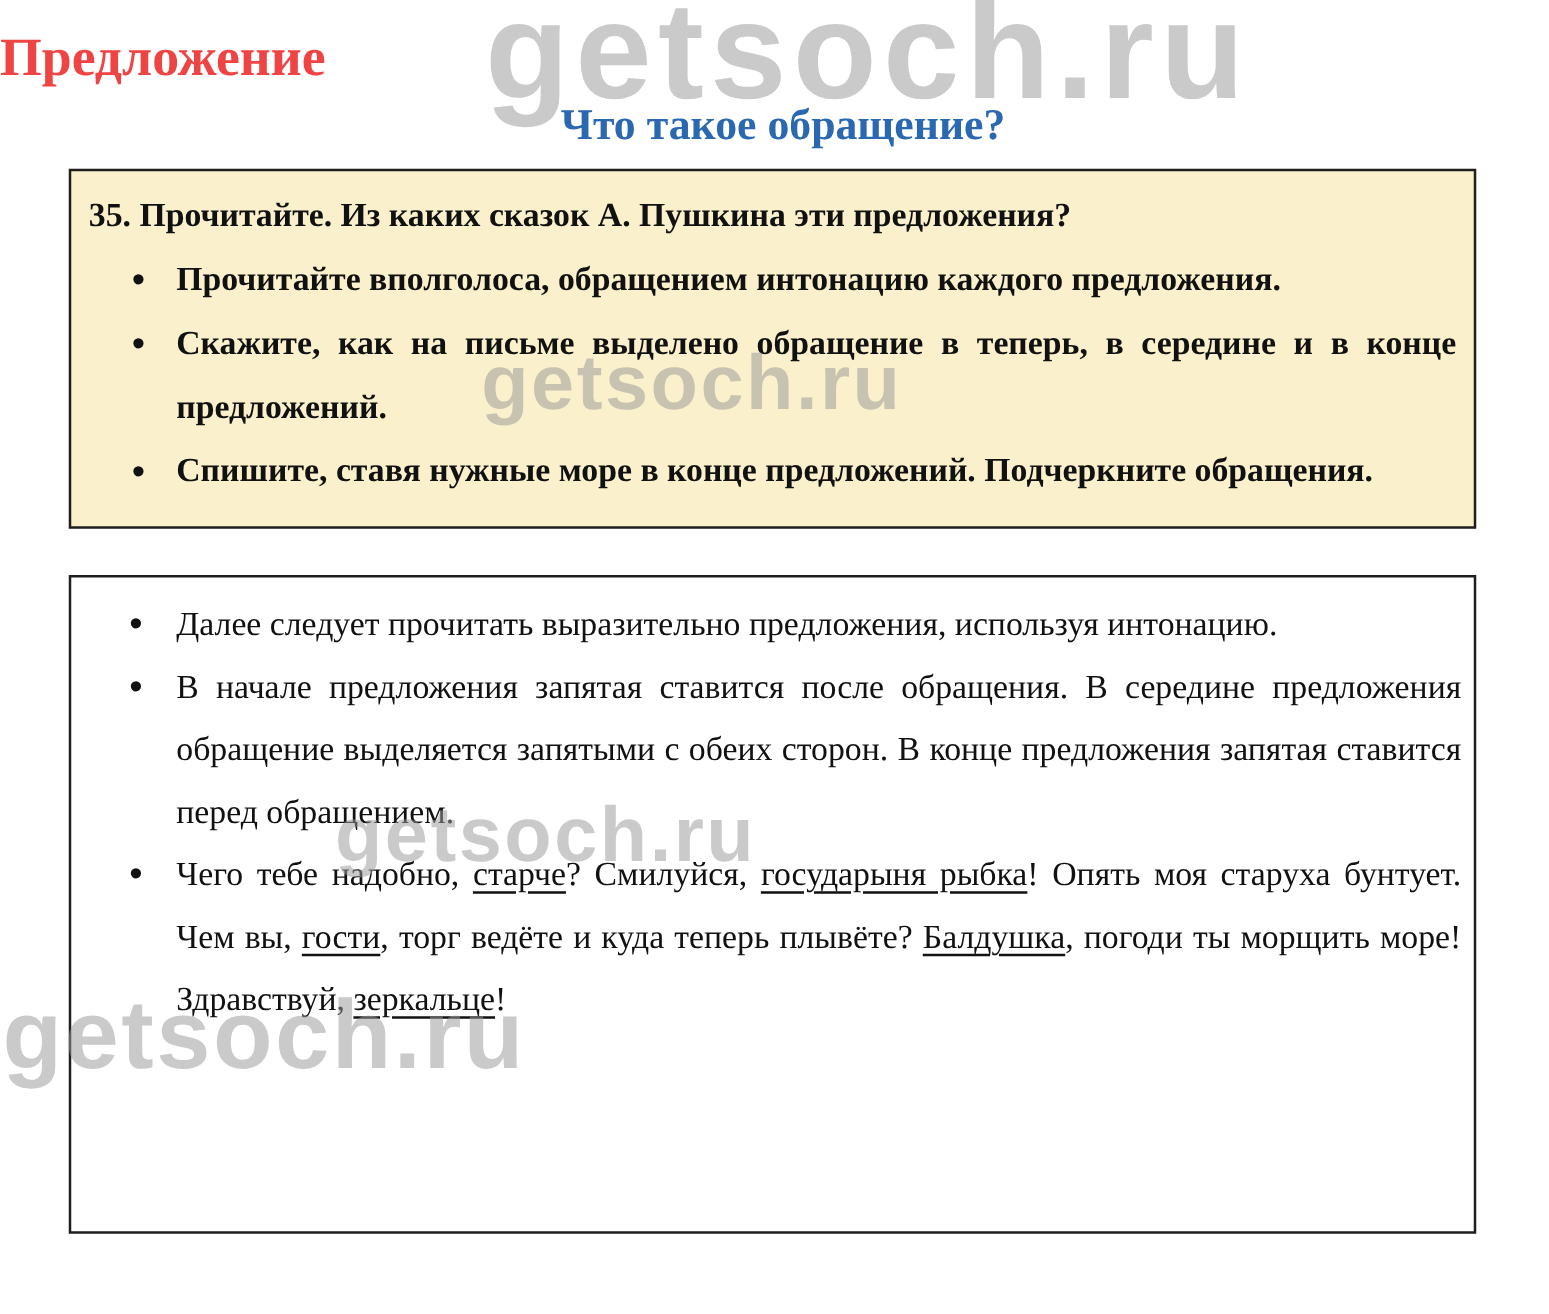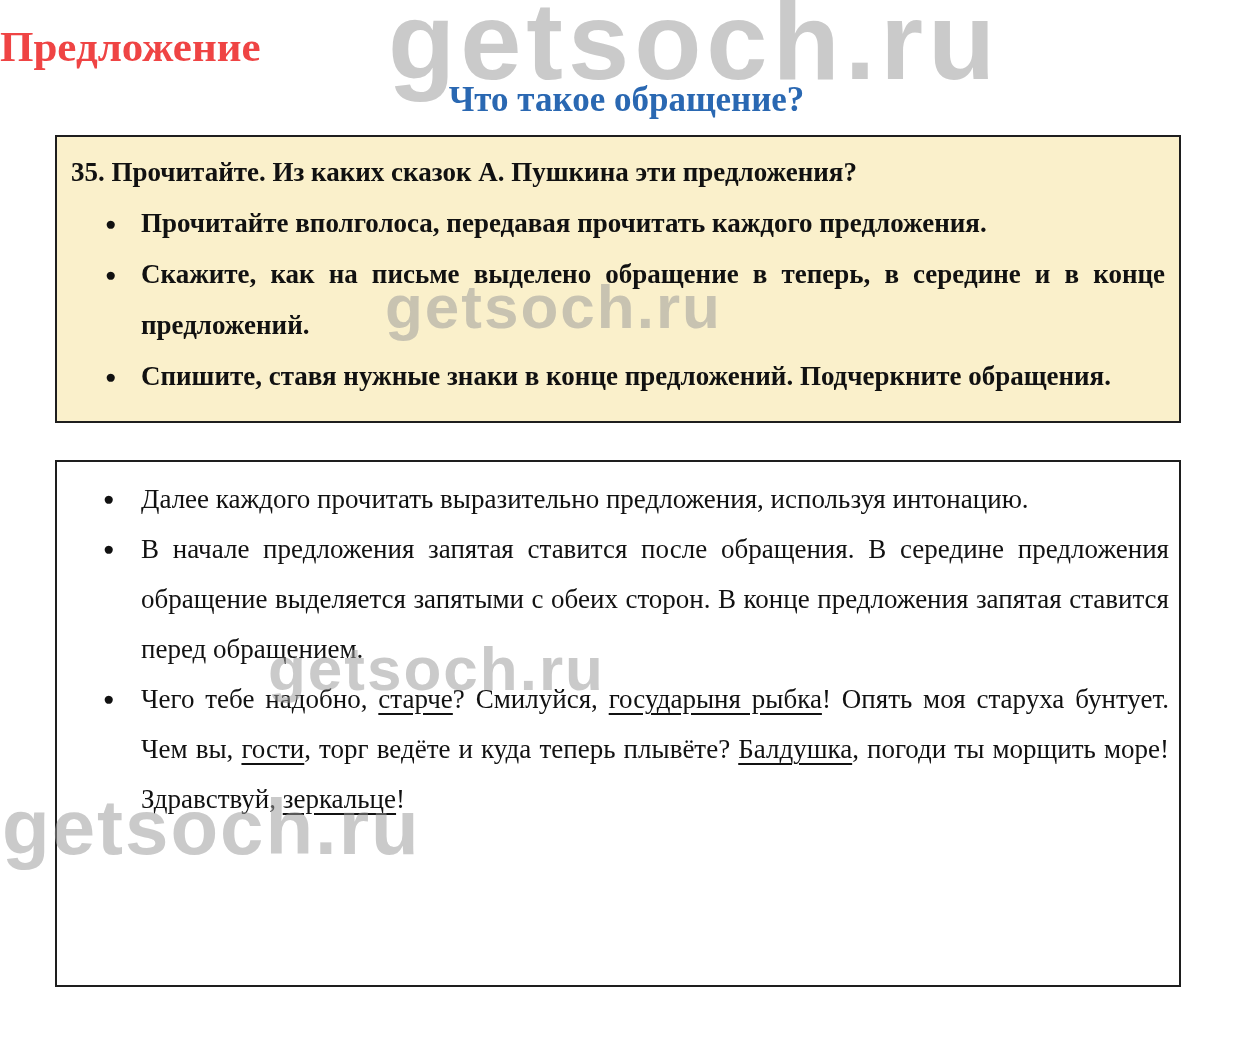--- a/index.html
+++ b/index.html
@@ -98,36 +98,36 @@
 <div class="wm wm-answer">getsoch.ru</div>
 <div class="wm wm-bottom">getsoch.ru</div>
 
 <div class="page-title">Предложение</div>
 <div class="page-subtitle">Что такое обращение?</div>
 
 <div class="box task-box">
   <div class="content para">35. Прочитайте. Из каких сказок А. Пушкина эти предложения?</div>
   <div class="content bullet-row">
     <span class="bullet-dot">●</span>
-    <span class="bullet-text">Прочитайте вполголоса, передавая прочитать каждого предложения.</span>
+    <span class="bullet-text">Прочитайте вполголоса, обращением интонацию каждого предложения.</span>
   </div>
   <div class="content bullet-row">
     <span class="bullet-dot">●</span>
     <span class="bullet-text">Скажите, как на письме выделено обращение в теперь, в середине и в конце предложений.</span>
   </div>
   <div class="content bullet-row">
     <span class="bullet-dot">●</span>
-    <span class="bullet-text">Спишите, ставя нужные знаки в конце предложений. Подчеркните обращения.</span>
+    <span class="bullet-text">Спишите, ставя нужные море в конце предложений. Подчеркните обращения.</span>
   </div>
 </div>
 
 <div class="box answer-box">
   <div class="content bullet-row">
     <span class="bullet-dot">●</span>
-    <span class="bullet-text"><span>Далее каждого прочитать выразительно предложения, используя интонацию.</span></span>
+    <span class="bullet-text"><span>Далее следует прочитать выразительно предложения, используя интонацию.</span></span>
   </div>
   <div class="content bullet-row">
     <span class="bullet-dot">●</span>
     <span class="bullet-text"><span>В начале предложения запятая ставится после обращения. В середине предложения обращение выделяется запятыми с обеих сторон. В конце предложения запятая ставится перед обращением.</span></span>
   </div>
   <div class="content bullet-row">
     <span class="bullet-dot">●</span>
     <span class="bullet-text"><span>Чего тебе надобно, </span><span class="u">старче</span><span>? Смилуйся, </span><span class="u">государыня рыбка</span><span>! Опять моя старуха бунтует. Чем вы, </span><span class="u">гости</span><span>, торг ведёте и куда теперь плывёте? </span><span class="u">Балдушка</span><span>, погоди ты морщить море! Здравствуй, </span><span class="u">зеркальце</span><span>!</span></span>
   </div>
 </div>

